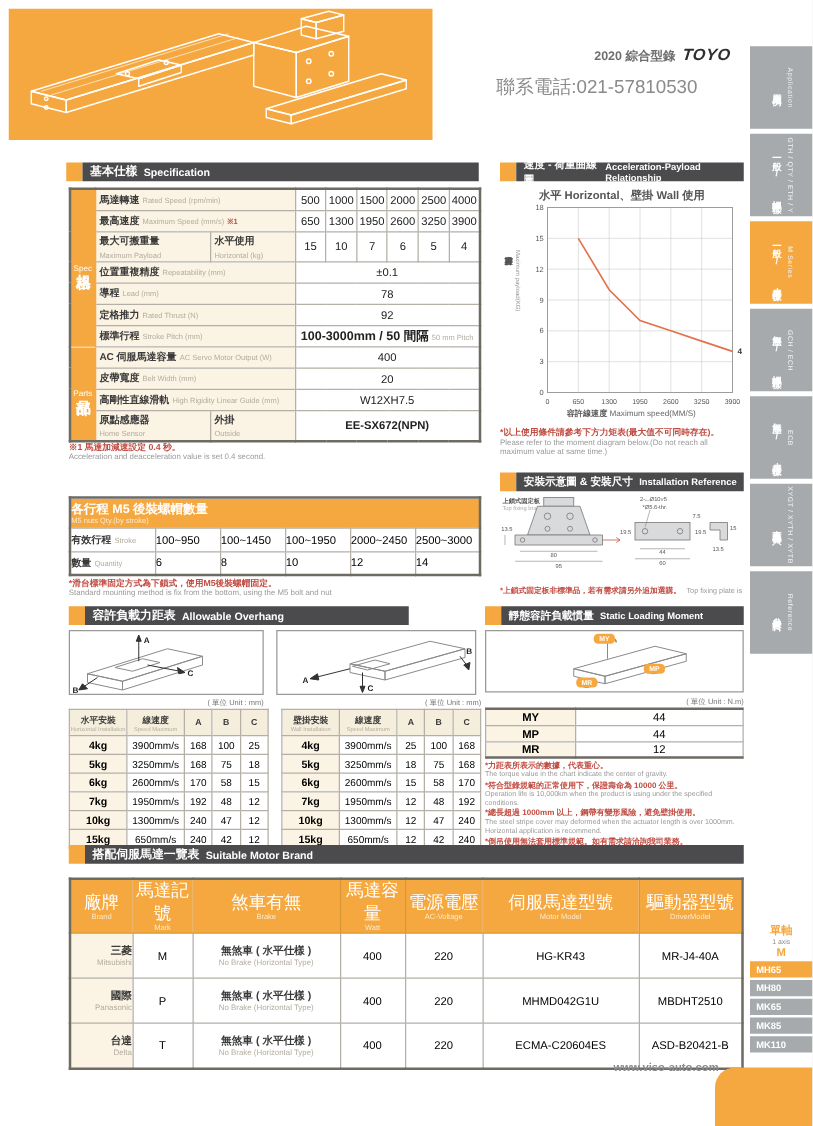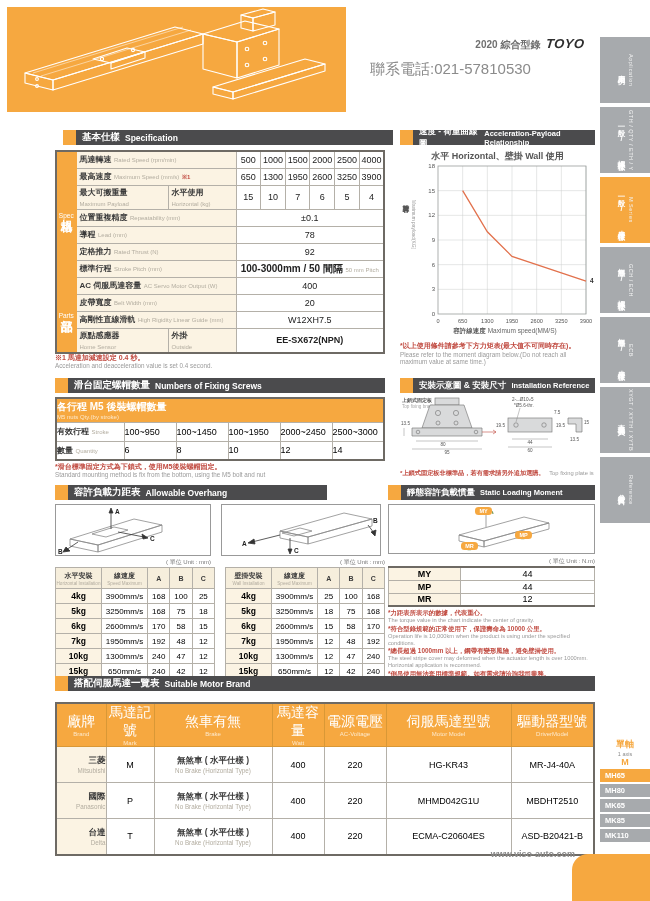--- a/index.html
+++ b/index.html
@@ -9,21 +9,21 @@
   }
   *{margin:0;padding:0;box-sizing:border-box;font-family:"Liberation Sans",sans-serif;}
   body{background:#e8e8e8;}
   .page{position:relative;width:650px;height:901px;background:#fff;overflow:hidden;margin:0 auto;}
   .abs{position:absolute;}
 
   
   .hero{left:7px;top:7px;width:339px;height:105px;background:var(--orange);}
   .brandline{top:36px;left:370px;width:215px;text-align:right;font-size:10px;font-weight:bold;color:#6F6F6F;}
   .logo{display:inline-block;font-size:13px;font-weight:900;font-style:italic;color:#2F2F2F;transform:skewX(-6deg);letter-spacing:.5px;margin-left:6px;}
-  .phone{top:60px;left:370px;width:215px;text-align:left;font-size:15px;color:#8B8B8B;}
+  .phone{top:60px;left:370px;width:215px;text-align:center;font-size:15px;color:#8B8B8B;}
 
   
   .tab{left:600px;width:50px;height:66px;background:var(--tab);display:flex;align-items:center;justify-content:center;gap:2px;}
   .tab.active{background:var(--orange);}
   .tab .zh{writing-mode:vertical-rl;text-orientation:upright;font-size:7.5px;font-weight:bold;color:#fff;letter-spacing:1px;}
   .tab .en{writing-mode:vertical-rl;font-size:5.5px;color:#F2F2F2;letter-spacing:.5px;}
 
   
   .sec-h{height:15px;display:flex;}
   .sec-h .sq{width:13px;background:var(--orange);}
@@ -174,21 +174,21 @@
   </div>
   <div class="abs tab" style="top:387px">
     <span class="zh">直交機器人</span>
     <span class="en">XYGT / XYTH / XYTB</span>
   </div>
   <div class="abs tab" style="top:457px">
     <span class="zh">參考資料</span>
     <span class="en">Reference</span>
   </div>
 
-  <div class="abs sec-h" style="left:63px;top:130px;width:330px">
+  <div class="abs sec-h" style="left:53px;top:130px;width:330px">
     <div class="sq"></div>
     <div class="hb">
         <span class="zh">基本仕樣</span>
         <span class="en">Specification</span>
       </div>
   </div>
 
   <table class="abs spec" style="left:55px;top:150px">
     <colgroup>
         <col style="width:20px">
@@ -319,27 +319,20 @@
         <polyline points="48.666666666666664,30.666666666666657 73.33333333333333,71.77777777777777 98,96.44444444444444 122.66666666666666,104.66666666666667 147.33333333333334,112.88888888888889 172,121.11111111111111" fill="none" stroke="#E2714C" stroke-width="1.3"></polyline>
         <text x="176" y="123.11111111111111" font-size="6.5" font-weight="bold" fill="#333">4</text>
       </svg>
   </div>
   <div class="abs xlab" style="left:414px;top:327px;width:182px">
     <b>容許線速度</b> <span>Maximum speed(MM/S)</span>
   </div>
   <div class="abs noteZ" style="left:400px;top:341px;width:198px">*以上使用條件請參考下方力矩表(最大值不可同時存在)。</div>
   <div class="abs noteE" style="left:400px;top:351px;width:192px">Please refer to the moment diagram below.(Do not reach all maximum value at same time.)</div>
 
-  <div class="abs sec-h" style="left:55px;top:378px;width:330px">
-    <div class="sq"></div>
-    <div class="hb">
-        <span class="zh">滑台固定螺帽數量</span>
-        <span class="en">Numbers of Fixing Screws</span>
-      </div>
-  </div>
   <table class="abs fix" style="left:55px;top:397px">
     <colgroup>
         <col style="width:68px">
         <col>
         <col>
         <col>
         <col>
         <col>
       </colgroup>
     <tbody>

